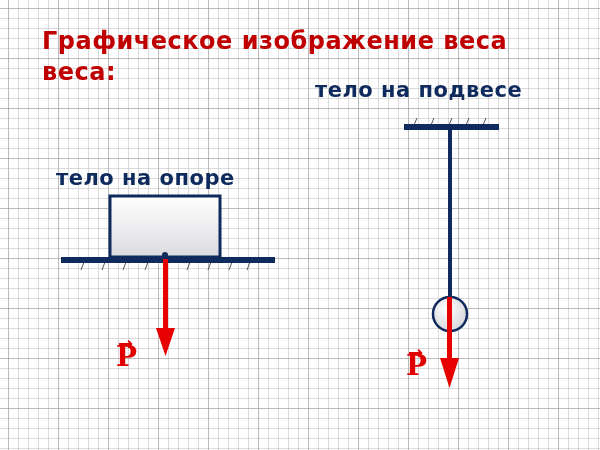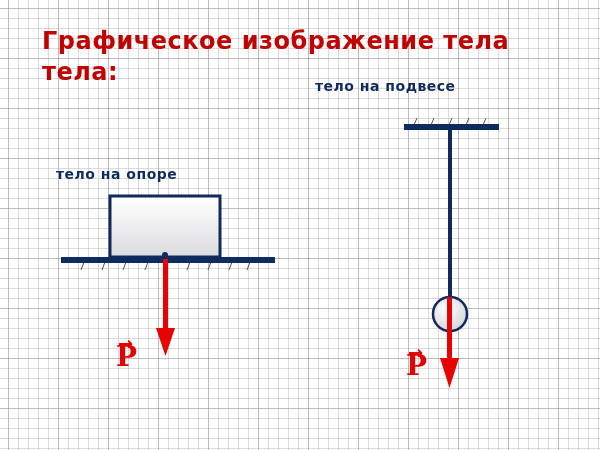--- a/index.html
+++ b/index.html
@@ -14,40 +14,40 @@
     background-size: 50px 50px, 50px 50px, 10px 10px, 10px 10px;
     background-position: 8px 8px, 8px 8px, 8px 8px, 8px 8px;
     font-family: "DejaVu Sans", sans-serif;
   }
   .title {
     position: absolute; left: 42px; top: 26px; width: 520px;
     color: #c00000; font-weight: bold; font-size: 24px; line-height: 31px;
     letter-spacing: 0.5px;
   }
   .label {
-    position: absolute; color: #0f2a5c; font-weight: bold; font-size: 14px;
+    position: absolute; color: #0f2a5c; font-weight: bold; font-size: 21px;
     letter-spacing: 0.5px; white-space: nowrap;
   }
   .label-support { left: 56px; top: 118px; margin-top: 48px; }
   .label-suspension { left: 315px; top: 78px; }
   svg.diagram { position: absolute; left: 0; top: 0; }
   .vec {
     position: absolute; color: #e00000; font-family: "DejaVu Serif", serif;
     font-weight: bold; font-size: 28px; line-height: 28px;
   }
   .vec .arrow {
     position: absolute; left: 2px; top: -13px; font-size: 18px; font-family: "DejaVu Sans", sans-serif;
   }
   .vec-left { left: 116px; top: 343px; }
   .vec-right { left: 406px; top: 352px; }
 </style>
 </head>
 <body>
 
-<div class="title">Графическое изображение тела тела:</div>
+<div class="title">Графическое изображение веса веса:</div>
 
 <div class="label label-support">тело на опоре</div>
 <div class="label label-suspension">тело на подвесе</div>
 
 <svg class="diagram" width="600" height="450" viewBox="0 0 600 450">
   <defs>
     <linearGradient id="boxfill" x1="0" y1="0" x2="0" y2="1">
       <stop offset="0" stop-color="#ffffff"></stop>
       <stop offset="1" stop-color="#dcdce0"></stop>
     </linearGradient>

